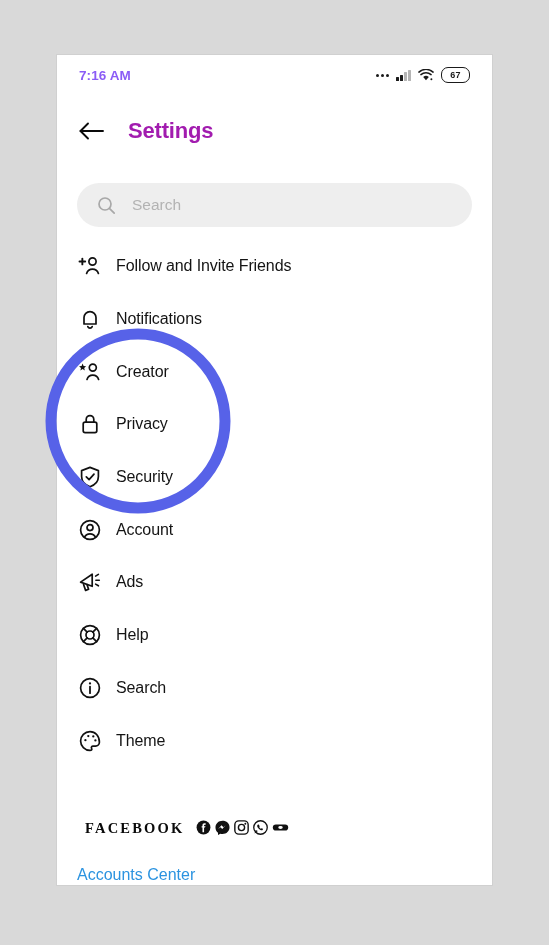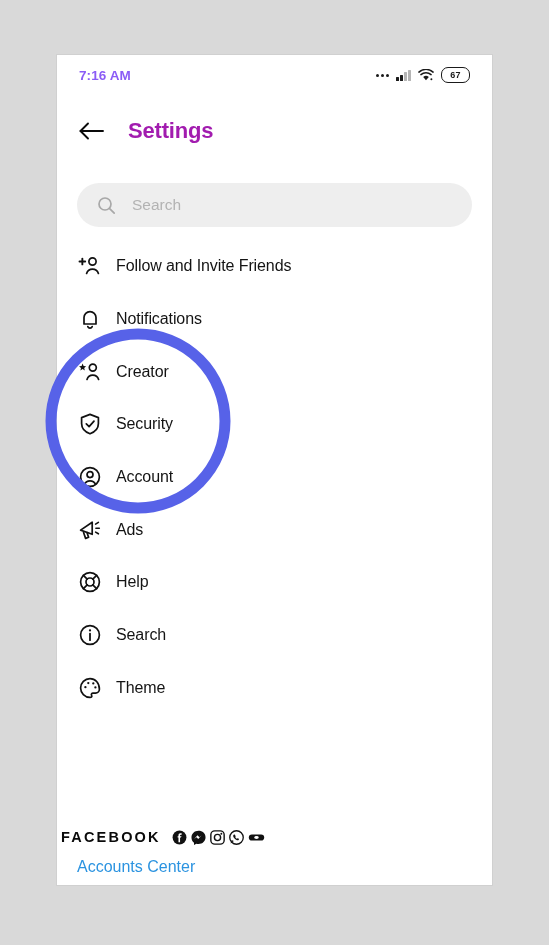--- a/index.html
+++ b/index.html
@@ -170,39 +170,40 @@
 
   
   #fb-section {
     position: absolute;
     left: 0;
     top: 765px;
     width: 435px;
   }
   #fb-header {
     display: flex;
-    align-items: center;
-    padding-left: 4px;
+    align-items: flex-start;
+    padding-left: 28px;
     height: 34px;
+    font-family: Liberation Serif, serif;
   }
   #fb-title {
     font-size: 14.5px;
     font-weight: bold;
     letter-spacing: 2.2px;
     color: #0a0a0a;
   }
   #fb-brand-icons {
     display: flex;
     align-items: center;
     gap: 4px;
     margin-left: 11px;
   }
   #accounts-center {
     padding-left: 20px;
-    margin-top: 4px;
+    margin-top: 12px;
     font-size: 16px;
     color: #2b93e0;
     cursor: pointer;
   }
 
   
   #annotation-circle {
     position: absolute;
     left: 0; top: 0;
     width: 549px; height: 945px;
@@ -289,20 +290,29 @@
       <span class="menu-icon">
         <svg width="24" height="24" viewBox="0 0 24 24">
           <circle cx="14.8" cy="7.6" r="3.5" stroke="#111" stroke-width="1.7" fill="none"></circle>
           <path d="M9 19.4 a6.1 6.1 0 0 1 11.6 0" stroke="#111" stroke-width="1.7" fill="none" stroke-linecap="round"></path>
           <path d="M4.6 3.6 L5.6 6.0 L8.1 6.3 L6.2 8.0 L6.8 10.5 L4.6 9.1 L2.4 10.5 L3.0 8.0 L1.1 6.3 L3.6 6.0 Z" fill="#111"></path>
         </svg>
       </span>
       <span class="menu-label">Creator</span>
     </div>
 
+    <div class="menu-row">
+      <span class="menu-icon">
+        <svg width="24" height="24" viewBox="0 0 24 24">
+          <rect x="5.2" y="10.2" width="13.6" height="10.4" rx="1.9" stroke="#111" stroke-width="1.7" fill="none"></rect>
+          <path d="M8.2 10.2 V7.4 a3.8 3.8 0 0 1 7.6 0 V10.2" stroke="#111" stroke-width="1.7" fill="none"></path>
+        </svg>
+      </span>
+      <span class="menu-label">Privacy</span>
+    </div>
 
     <div class="menu-row">
       <span class="menu-icon">
         <svg width="24" height="24" viewBox="0 0 24 24">
           <path d="M12 2.4 L20.4 5.6 V11.6 c0 5 -3.6 8.5 -8.4 10.2 C7.2 20.1 3.6 16.6 3.6 11.6 V5.6 Z" stroke="#111" stroke-width="1.7" fill="none" stroke-linejoin="round"></path>
           <path d="M8.3 11.8 L11.1 14.6 L16 9.1" stroke="#111" stroke-width="1.7" fill="none" stroke-linecap="round" stroke-linejoin="round"></path>
         </svg>
       </span>
       <span class="menu-label">Security</span>
     </div>

